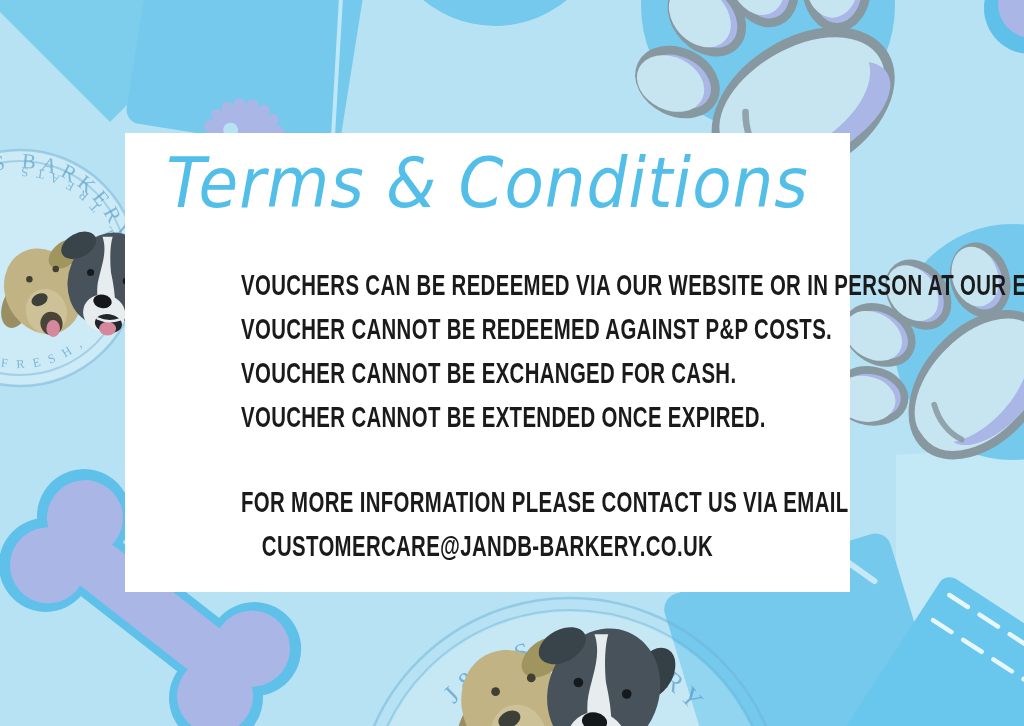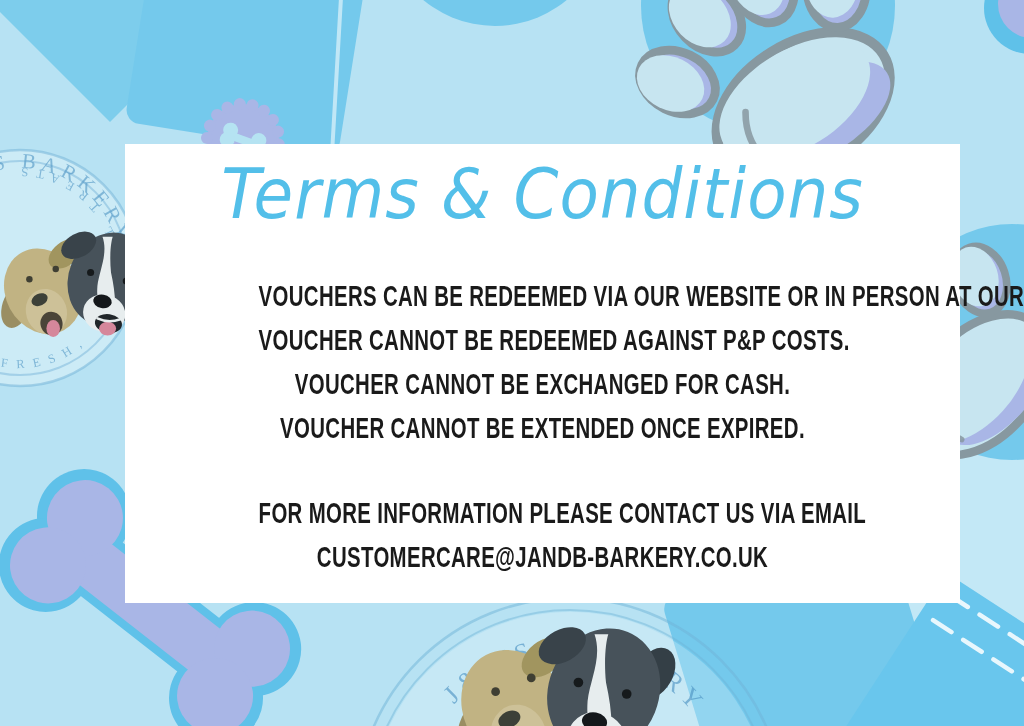--- a/index.html
+++ b/index.html
@@ -2,21 +2,21 @@
 <html><head>
 <meta charset="utf-8">
 <style>
   html,body { margin:0; padding:0; background:#e8f4fa; }
   .canvas {
     position:relative; width:1024px; height:726px; overflow:hidden;
     background:#b7e2f3; font-family:"Liberation Sans", sans-serif;
   }
   svg.bg { position:absolute; left:0; top:0; }
   .card {
-    position:absolute; left:125px; top:144px; width:835px; height:459px;
+    position:absolute; left:125px; top:133px; width:725px; height:459px;
     background:#ffffff;
   }
   .title {
     margin:0; padding-top:10px; text-align:center;
     font-family:"DejaVu Sans", sans-serif; font-style:italic; font-weight:normal;
     font-size:70px; line-height:1.15; color:#53bfe9; letter-spacing:1px;
     white-space:nowrap; transform:scaleX(.92); transform-origin:center;
   }
   .terms, .contact {
     position:absolute; left:0; right:0; transform:scaleX(.68); transform-origin:center;

